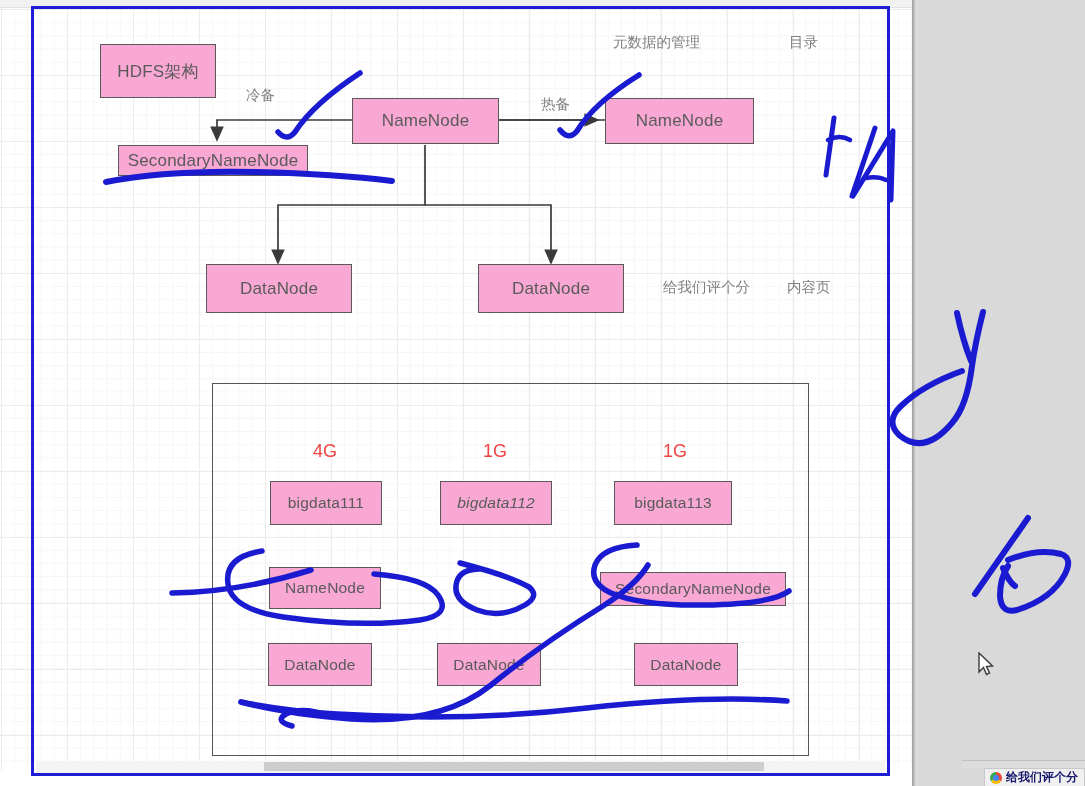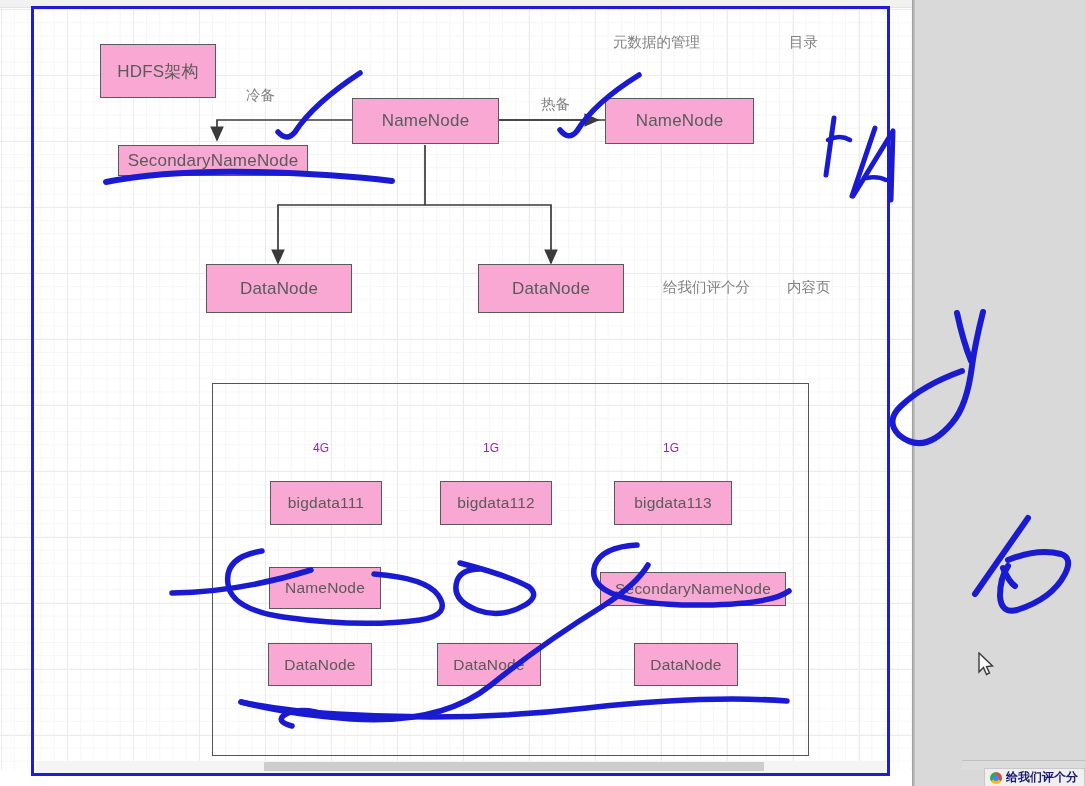--- a/index.html
+++ b/index.html
@@ -85,21 +85,21 @@
     background:transparent;
   }
 
   .cap{
     position:absolute;
     color:#6d6d6d;
     font-size:15px;
     white-space:nowrap;
   }
   .cap.cn{ font-size:14.5px; color:#808080; }
-  .cap.big{ font-size:12px; color:#a21caf;}
+  .cap.big{ font-size:18px; color:#ef4444;}
 
   
   .wires{ position:absolute; left:0; top:0; width:912px; height:786px; pointer-events:none;}
   .ink  { position:absolute; left:0; top:0; width:1085px; height:786px; pointer-events:none;}
 
   
   .cursor{ position:absolute; left:978px; top:652px; width:18px; height:26px;}
 
   
   .rate-pop{
@@ -185,21 +185,21 @@
 
     <div class="panel" style="left:212px;top:383px;width:597px;height:373px;"></div>
 
     <span class="cap big" style="left:313px;top:441px;">4G</span>
     <span class="cap big" style="left:483px;top:441px;">1G</span>
     <span class="cap big" style="left:663px;top:441px;">1G</span>
 
     <div class="box small" style="left:270px;top:481px;width:112px;height:44px;">
       <span>bigdata111</span>
     </div>
-    <div class="box small" style="left:440px;top:481px;width:112px;height:44px;">
+    <div class="box small" style="left:440px;top:481px;width:112px;height:44px;font-style:italic;">
       <span>bigdata112</span>
     </div>
     <div class="box small" style="left:614px;top:481px;width:118px;height:44px;">
       <span>bigdata113</span>
     </div>
 
     <div class="box small" style="left:269px;top:567px;width:112px;height:42px;">
       <span>NameNode</span>
     </div>
     <div class="box small" style="left:600px;top:572px;width:186px;height:34px;">

